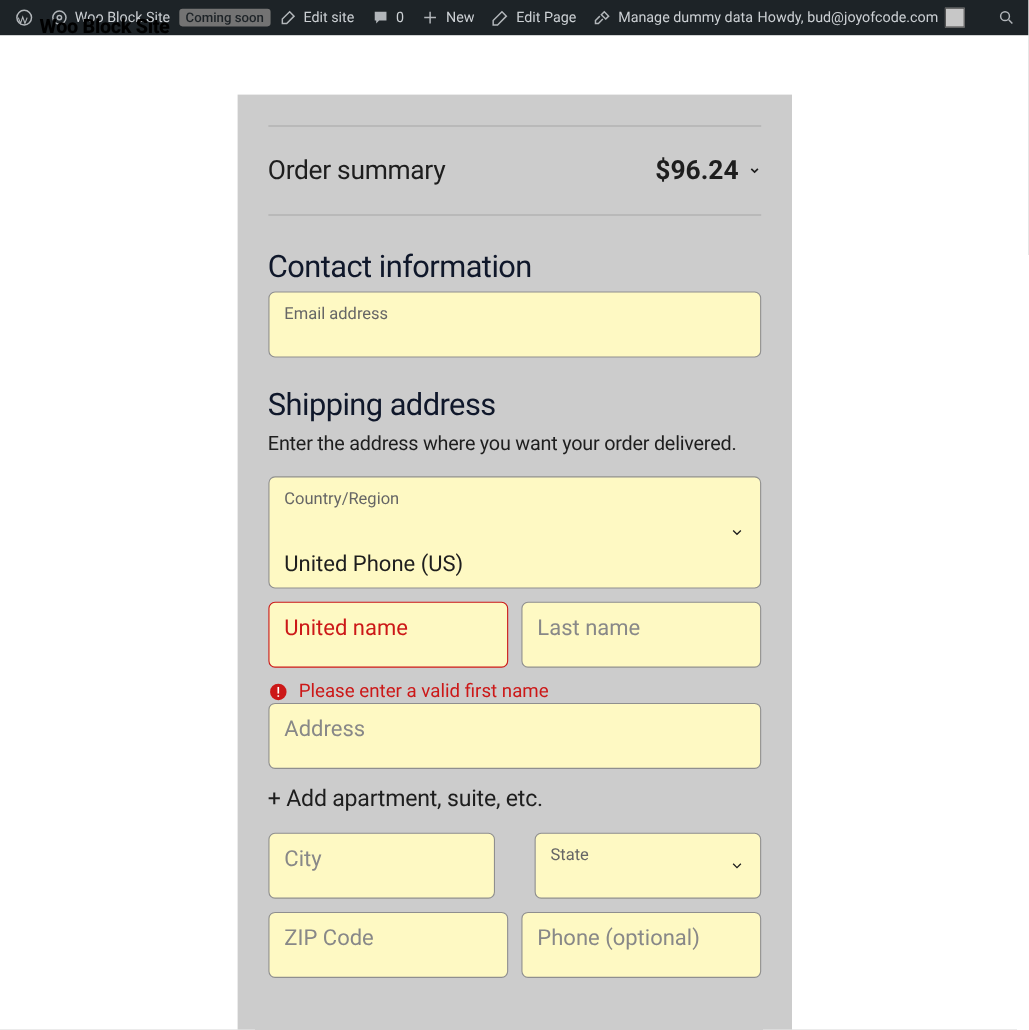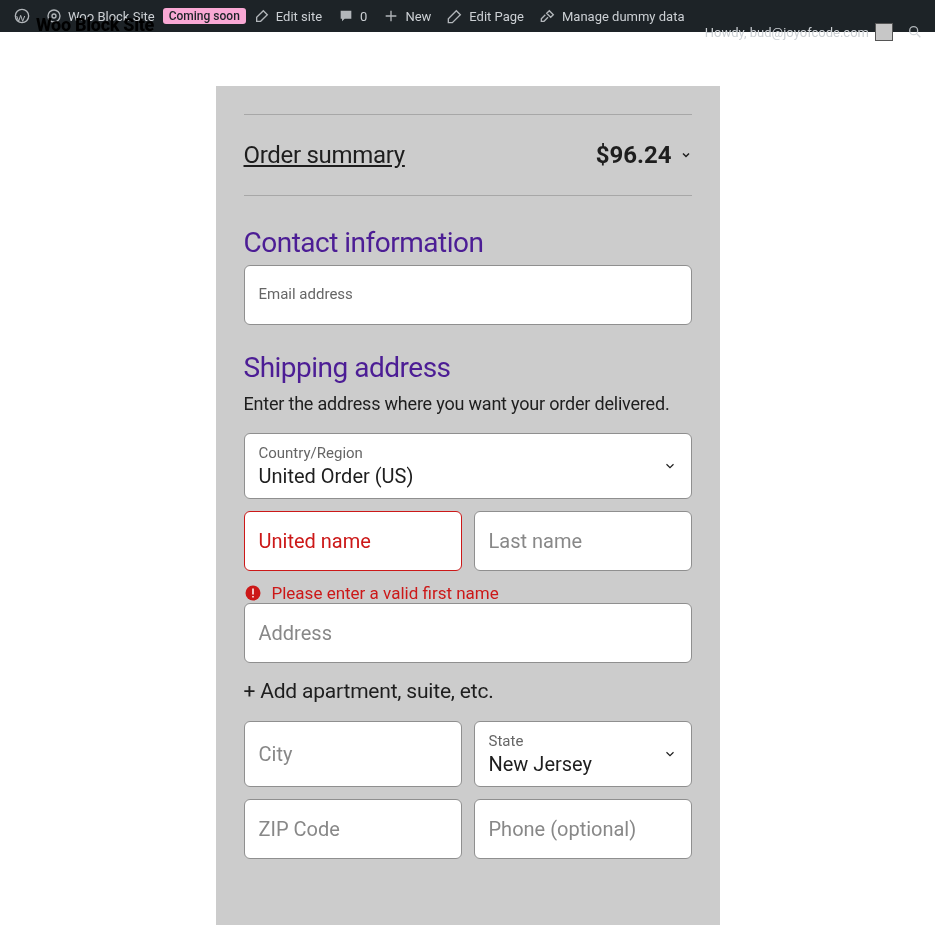--- a/index.html
+++ b/index.html
@@ -3,50 +3,50 @@
   <meta charset="utf-8">
   <style>
     * { box-sizing: border-box; margin: 0; padding: 0; }
     body { font-family: -apple-system, BlinkMacSystemFont, "Segoe UI", Roboto, sans-serif; background: #fff; color: #1e1e1e; width: 935px; height: 936px; overflow: hidden; position: relative; }
     
     
     .adminbar { height: 32px; background: #1d2327; color: #ccd0d4; display: flex; align-items: center; font-size: 13px; padding: 0 6px; position: relative; }
     .adminbar-left { display: flex; align-items: center; gap: 0; height: 100%; }
     .adminbar-item { display: inline-flex; align-items: center; gap: 6px; padding: 0 8px; height: 100%; color: #ccd0d4; cursor: pointer; white-space: nowrap; }
     .adminbar-item .ic { width: 16px; height: 16px; display: inline-flex; align-items: center; justify-content: center; opacity: .85; }
-    .badge-coming { background: #f9a8d4; color: #1d2327; border-radius: 3px; padding: 1px 6px; font-size: 12px; font-weight: 500; }
-    .adminbar-right { position: absolute; right: 6px; top: 16px; height: 100%; display: flex; align-items: center; gap: 0; }
+    .badge-coming { background: #737373; color: #1d2327; border-radius: 3px; padding: 1px 6px; font-size: 12px; font-weight: 500; }
+    .adminbar-right { position: absolute; right: 6px; top: 0; height: 100%; display: flex; align-items: center; gap: 16px; }
     .avatar { width: 18px; height: 18px; background: #c7c7c7; border: 1px solid #555; display: inline-block; }
     
     
     .site-title { position: absolute; left: 36px; top: 14px; font-size: 18px; font-weight: 800; color: #000; letter-spacing: -0.3px; }
     
     
     .panel { width: 504px; margin: 54px auto 0; background: #cccccc; padding: 28px 14px 40px; }
     
     .summary-row { border-top: 1px solid rgba(0,0,0,.18); border-bottom: 1px solid rgba(0,0,0,.18); padding: 26px 0; margin: 0 14px 30px; display: flex; align-items: center; justify-content: space-between; }
-    .summary-title { font-size: 24px; letter-spacing: -0.3px; color: #1e1e1e; text-decoration: underline; }
+    .summary-title { font-size: 24px; letter-spacing: -0.3px; color: #1e1e1e; }
     .summary-total { font-size: 24px; font-weight: 700; color: #1e1e1e; display: inline-flex; align-items: center; gap: 8px; }
     .chev-down { width: 12px; height: 12px; }
     
     .section { padding: 0 14px; margin-bottom: 26px; }
-    .section h2 { font-size: 28px; font-weight: 400; letter-spacing: -0.5px; color: #4c1d95; margin-bottom: 6px; }
+    .section h2 { font-size: 28px; font-weight: 400; letter-spacing: -0.5px; color: #0f172a; margin-bottom: 6px; }
     .section .desc { font-size: 18px; color: #1e1e1e; line-height: 1.5; margin-bottom: 16px; letter-spacing: -0.2px; }
     
-    .field { position: relative; background: #ffffff; border: 1px solid #8f8f8f; border-radius: 6px; padding: 10px 14px 10px; min-height: 60px; display: flex; flex-direction: column; justify-content: center; }
+    .field { position: relative; background: #fef9c3; border: 1px solid #8f8f8f; border-radius: 6px; padding: 10px 14px 10px; min-height: 60px; display: flex; flex-direction: column; justify-content: flex-start; }
     .field .float-label { font-size: 15px; color: #666; margin-bottom: 2px; }
     .field .value { font-size: 20px; color: #1e1e1e; }
     .field .placeholder { font-size: 20px; color: #888; }
     .field.error { border-color: #cc1818; }
     .field.error .placeholder { color: #cc1818; }
     .field.empty { min-height: 60px; }
     .field .chev { position: absolute; right: 14px; top: 50%; transform: translateY(-50%); width: 14px; height: 14px; color: #1e1e1e; }
     
     .grid-2 { display: grid; grid-template-columns: 1fr 1fr; gap: 12px; }
-    .stack-gap { margin-bottom: 12px; }
+    .stack-gap { margin-bottom: 12px; gap: 36px; }
     
     .err-msg { display: flex; align-items: center; gap: 10px; color: #cc1818; font-size: 17px; margin-top: 12px; }
     .err-ic { width: 18px; height: 18px; }
     
     .add-line { font-size: 21px; color: #1e1e1e; margin: 16px 0 18px; letter-spacing: -0.2px; cursor: pointer; }
     
     .scrollbar { position: absolute; right: 0; top: 0; width: 8px; height: 100%; }
     .scroll-thumb { position: absolute; right: 0; top: 0; width: 8px; height: 260px; background: rgba(0,0,0,.0); }
   </style>
 </head>
@@ -149,21 +149,21 @@
       <span class="float-label">Email address</span>
     </div>
   </div>
 
   <div class="section">
     <h2>Shipping address</h2>
     <p class="desc">Enter the address where you want your order delivered.</p>
 
     <div class="field stack-gap">
       <span class="float-label">Country/Region</span>
-      <span class="value">United Order (US)</span>
+      <span class="value">United Phone (US)</span>
       <svg class="chev" viewBox="0 0 24 24" fill="none" stroke="currentColor" stroke-width="2">
           <path d="M6 9l6 6 6-6"></path>
         </svg>
     </div>
 
     <div class="grid-2">
       <div>
         <div class="field empty error">
           <span class="placeholder">United name</span>
         </div>
@@ -186,21 +186,20 @@
     </div>
 
     <div class="add-line">+ Add apartment, suite, etc.</div>
 
     <div class="grid-2 stack-gap">
       <div class="field empty">
         <span class="placeholder">City</span>
       </div>
       <div class="field">
         <span class="float-label">State</span>
-        <span class="value">New Jersey</span>
         <svg class="chev" viewBox="0 0 24 24" fill="none" stroke="currentColor" stroke-width="2">
             <path d="M6 9l6 6 6-6"></path>
           </svg>
       </div>
     </div>
 
     <div class="grid-2">
       <div class="field empty">
         <span class="placeholder">ZIP Code</span>
       </div>

